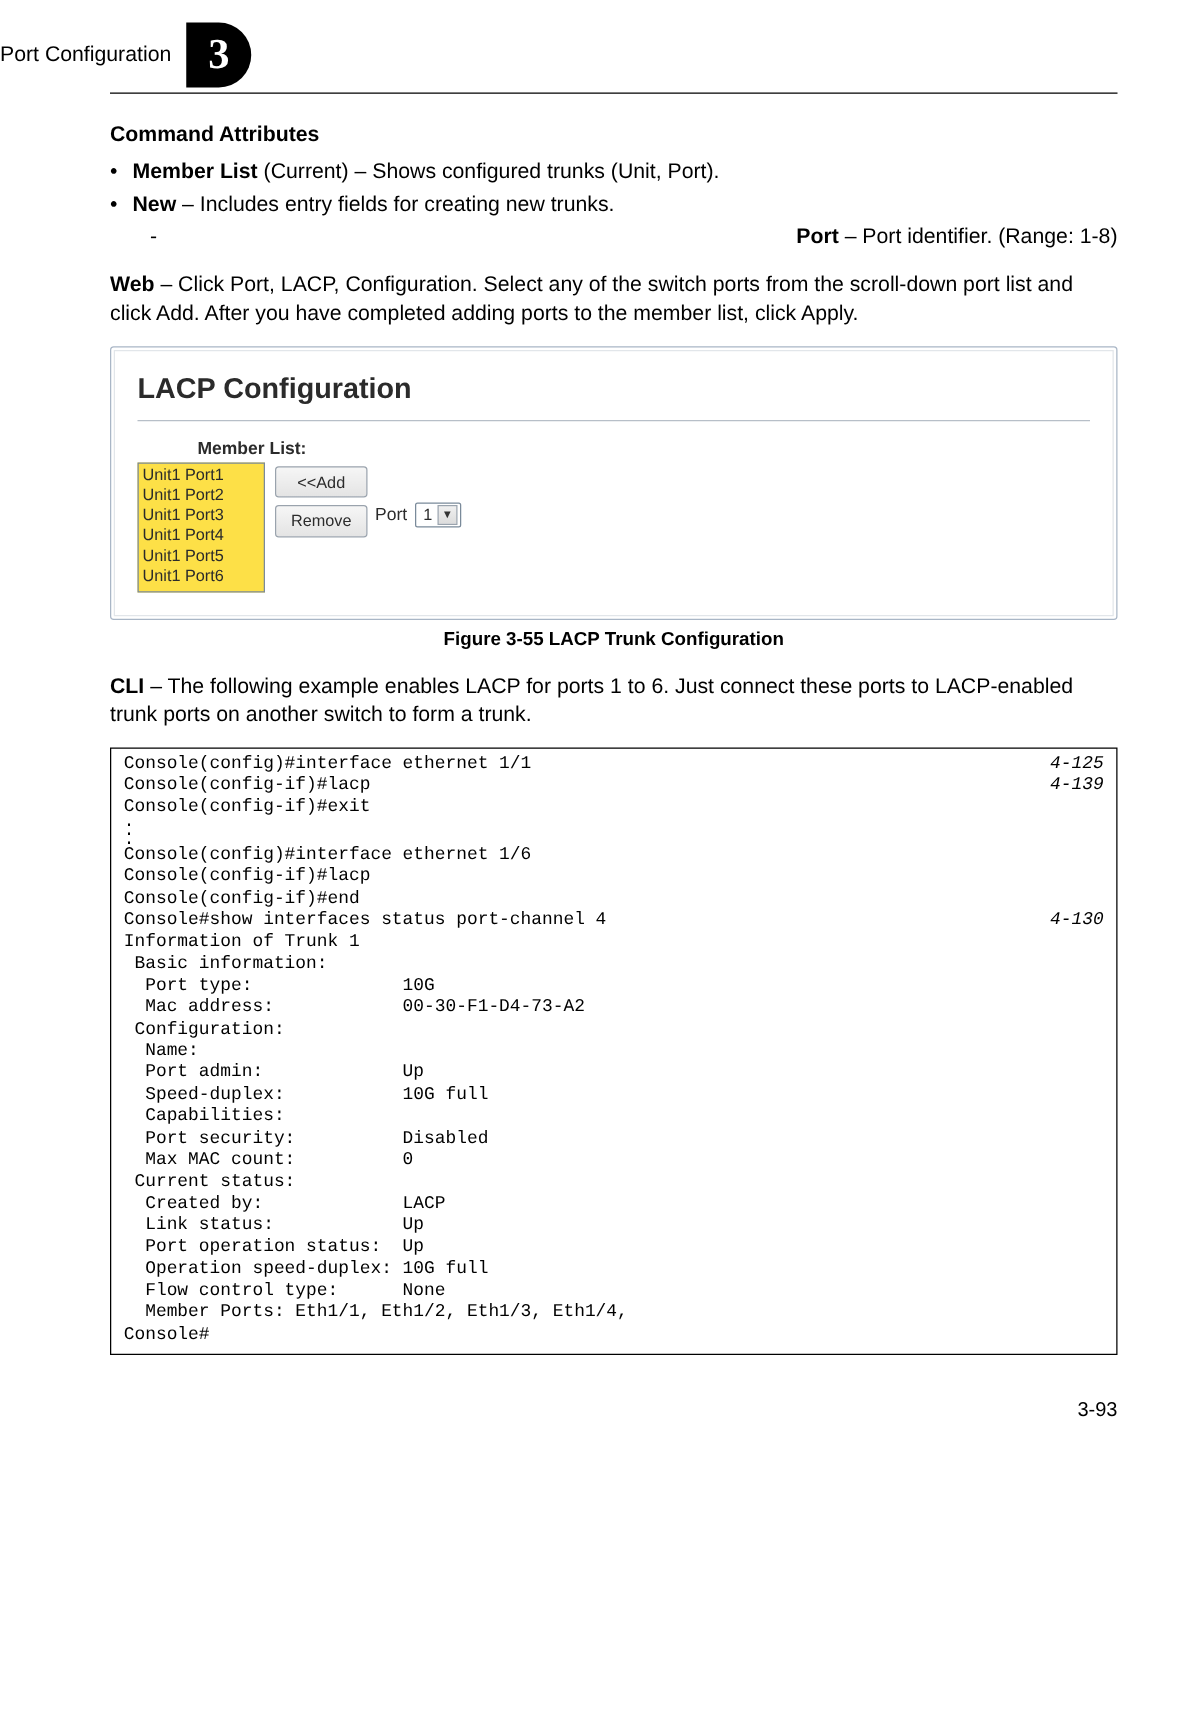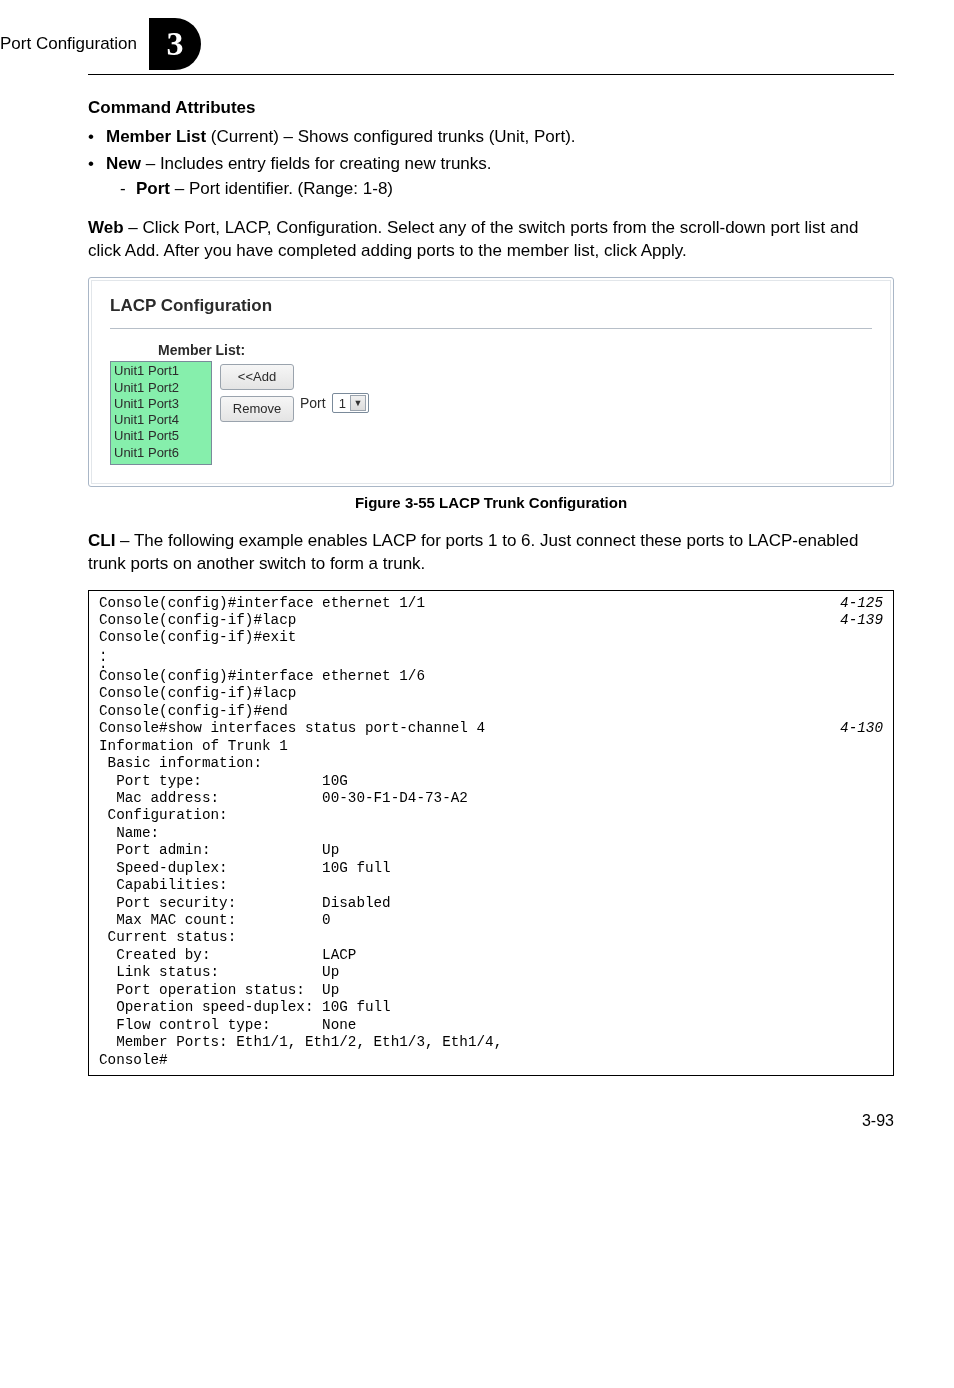--- a/index.html
+++ b/index.html
@@ -63,20 +63,21 @@
   }
   ul.attr-list > li::before {
     content: "•";
     position: absolute;
     left: 0;
     top: 0;
   }
   ul.sub-list {
     list-style: none;
     margin-top: 2px;
+    text-align: right;
   }
   ul.sub-list > li {
     position: relative;
     padding-left: 30px;
   }
   ul.sub-list > li::before {
     content: "-";
     position: absolute;
     left: 14px;
     top: 0;
@@ -91,21 +92,21 @@
     border-radius:3px;
     padding:2px;
     margin-bottom:6px;
   }
   .panel {
     border: 1px solid #e2e6ea;
     padding: 14px 18px 18px 18px;
     background: #fff;
   }
   .panel h2 {
-    font-size: 17px;
+    font-size: 23px;
     font-weight: 700;
     margin-bottom: 10px;
     color:#2b2b2b;
   }
   .panel-hr{
     border:none;
     border-top:1px solid #b7bfc8;
     margin-bottom:12px;
   }
   .panel-label {
@@ -124,21 +125,21 @@
     display:flex;
     gap: 210px;
     font-size:14px;
     color:#2b2b2b;
     margin-bottom:2px;
   }
   .listbox {
     width: 102px;
     height: 104px;
     border: 1px solid #7a8a9a;
-    background: #86efac;
+    background: #fde047;
     font-family: Arial, sans-serif;
     font-size: 13px;
     padding: 1px 3px;
     line-height: 1.25;
     color:#2b2b2b;
   }
   .ui-btn-col{
     display:flex;
     flex-direction:column;
     gap:6px;

